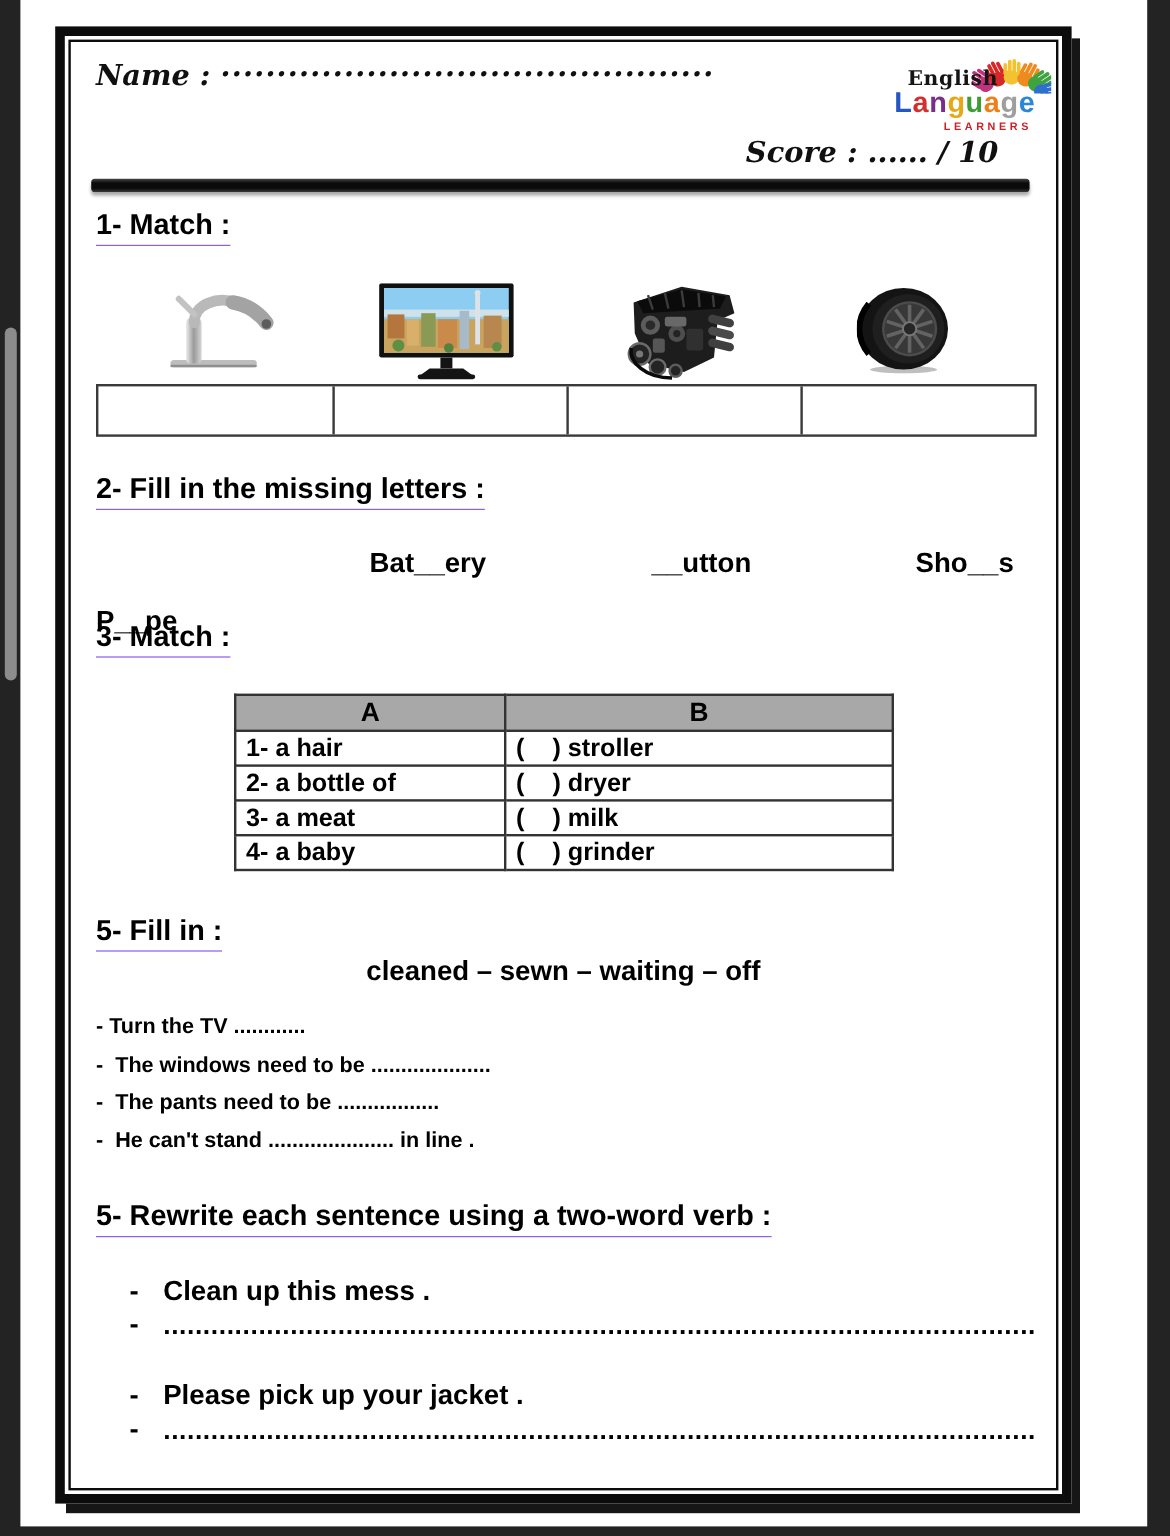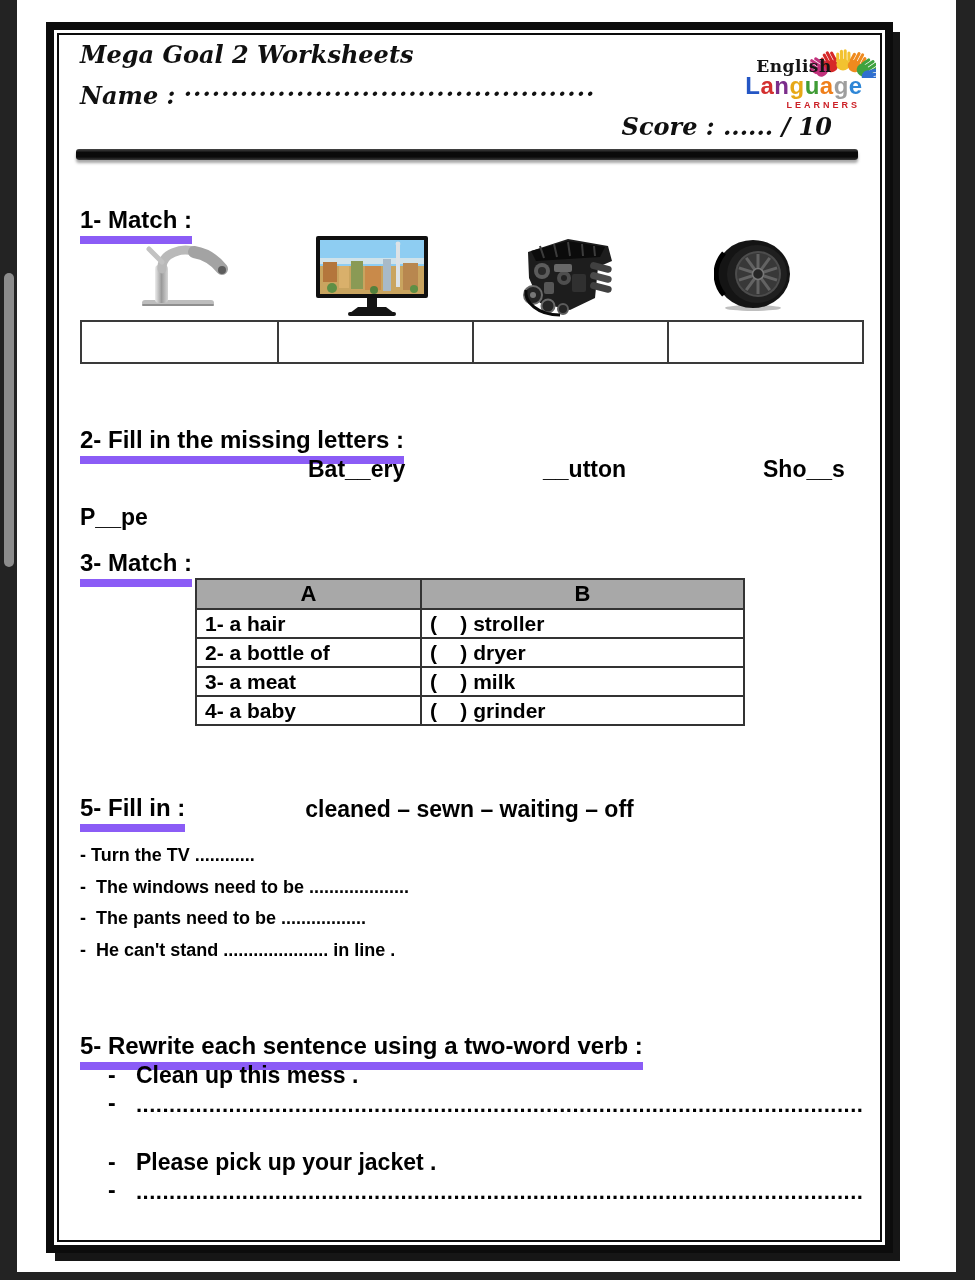--- a/index.html
+++ b/index.html
@@ -29,21 +29,21 @@
   .logo-language{position:absolute;left:-16px;top:40px;width:156px;text-align:center;
     font-size:24px;font-weight:700;letter-spacing:0.5px;}
   .logo-learners{position:absolute;left:-2px;top:68px;width:120px;text-align:right;
     font-size:9px;font-weight:700;letter-spacing:3px;color:#cc2127;}
   
   .divider{left:22px;top:119px;width:782px;height:11px;border-radius:3px;
     background:linear-gradient(180deg,#474747 0%,#0a0a0a 32%,#0a0a0a 72%,#3a3a3a 100%);
     box-shadow:0 3px 3px rgba(0,0,0,0.35);}
   
   .sec-head{font-size:24px;font-weight:700;white-space:nowrap;}
-  .sec-head .u{border-bottom:8px solid #8b5cf6;padding-bottom:2px;display:inline-block;margin-top:32px;}
+  .sec-head .u{border-bottom:1px solid #8b5cf6;padding-bottom:2px;display:inline-block;}
   .bank{left:0;width:100%;text-align:center;font-size:23px;font-weight:700;white-space:nowrap;}
   
   .img-box svg{width:100%;height:100%;display:block;}
   
   .answer-table{left:26px;top:290px;width:780px;height:40px;border:2px solid #3a3a3a;
     display:grid;grid-template-columns:1fr 1fr 1fr 1fr;background:#fff;}
   .answer-cell{border-left:2px solid #3a3a3a;}
   .answer-cell:first-child{border-left:none;}
   
   .fill-word{top:426px;font-size:23px;font-weight:700;white-space:nowrap;}
@@ -65,21 +65,20 @@
 </style>
 </head>
 <body>
 
 <div class="abs canvas"></div>
 <div class="abs scrollbar"></div>
 
 <div class="abs frame">
 
   <div class="abs hdr script-text">
-    <div>Mega Goal 2 Worksheets</div>
     <div><span>Name : </span><span class="dots-clip">....................................................................................................</span></div>
   </div>
 
   <div class="abs logo">
     <svg class="logo-hands" viewBox="0 0 60 46">
       <defs>
         <g id="hand">
           <rect x="-6.2" y="-13.5" width="2.8" height="9" rx="1.4"></rect>
           <rect x="-2.8" y="-16.0" width="2.8" height="11" rx="1.4"></rect>
           <rect x="0.6" y="-16.5" width="2.8" height="11.5" rx="1.4"></rect>

